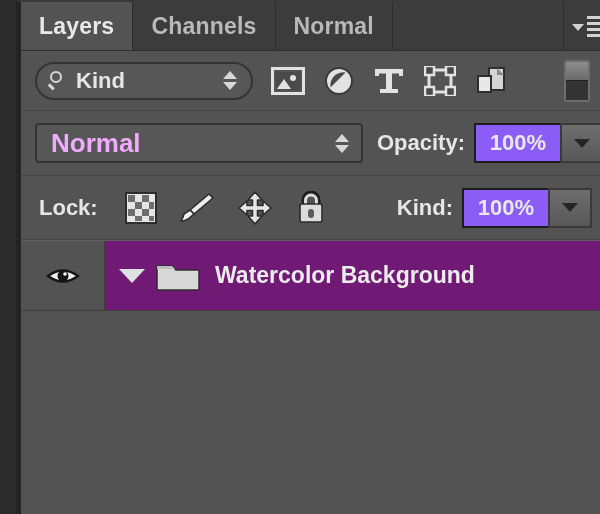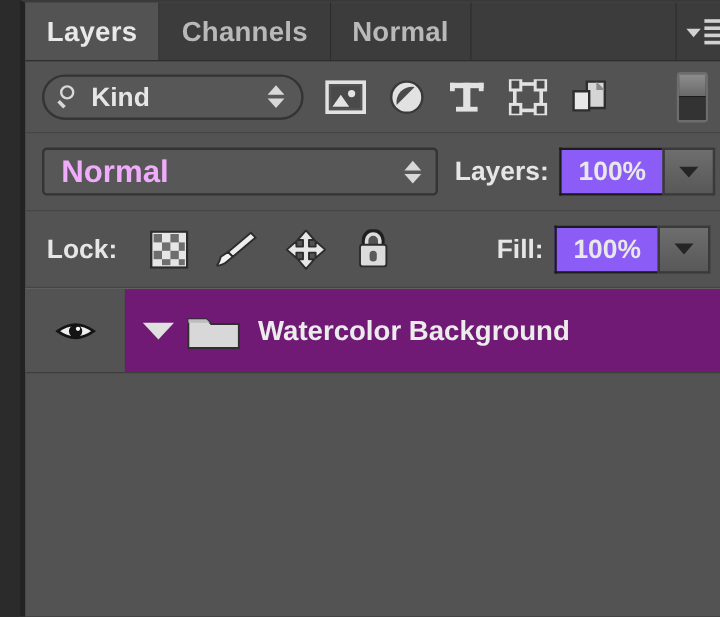--- a/index.html
+++ b/index.html
@@ -433,21 +433,21 @@
   </div>
 
   <div class="blendrow">
     <div class="blendbox">
       <span class="blendlabel">Normal</span>
       <span class="stepper">
         <i class="up"></i>
           <i class="down"></i>
       </span>
     </div>
-    <span class="fieldlabel">Layers:</span>
+    <span class="fieldlabel">Opacity:</span>
     <div class="numwrap">
       <div class="numfield">100%</div>
       <div class="numarrow">
         <span class="dn"></span>
       </div>
     </div>
   </div>
 
   <div class="lockrow">
     <span class="fieldlabel" style="margin-left:0;">Lock:</span>
@@ -480,21 +480,21 @@
       <svg width="32" height="34" viewBox="0 0 32 34">
         <path d="M9 14 L9 9 A7 7 0 0 1 23 9 L23 14" fill="none" stroke="#1f1f1f" stroke-width="5"></path>
         <path d="M10.5 14 L10.5 9.5 A5.5 5.5 0 0 1 21.5 9.5 L21.5 14" fill="none" stroke="#dcdcdc" stroke-width="3"></path>
         <rect x="5" y="13" width="22" height="18" rx="2" fill="#dcdcdc" stroke="#2c2c2c" stroke-width="1.6"></rect>
         <rect x="13" y="18" width="6" height="9" rx="3" fill="#5a5a5a"></rect>
       </svg>
     </div>
 
     <div class="spacer"></div>
 
-    <span class="fieldlabel">Fill:</span>
+    <span class="fieldlabel">Kind:</span>
     <div class="numwrap">
       <div class="numfield">100%</div>
       <div class="numarrow">
         <span class="dn"></span>
       </div>
     </div>
   </div>
 
   <div class="layerlist">
 

